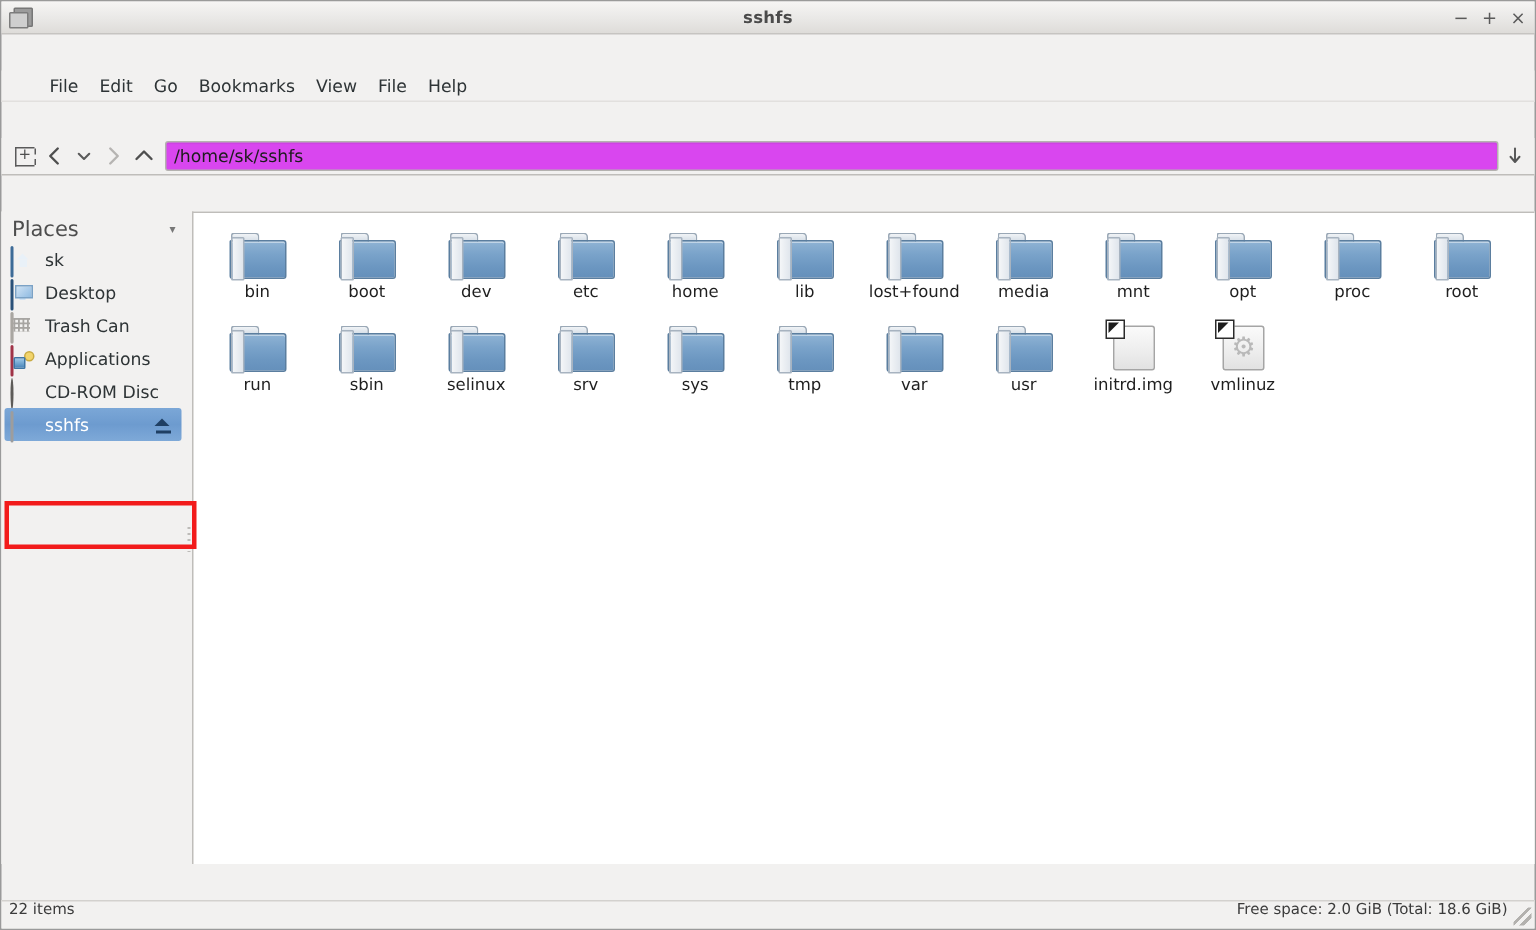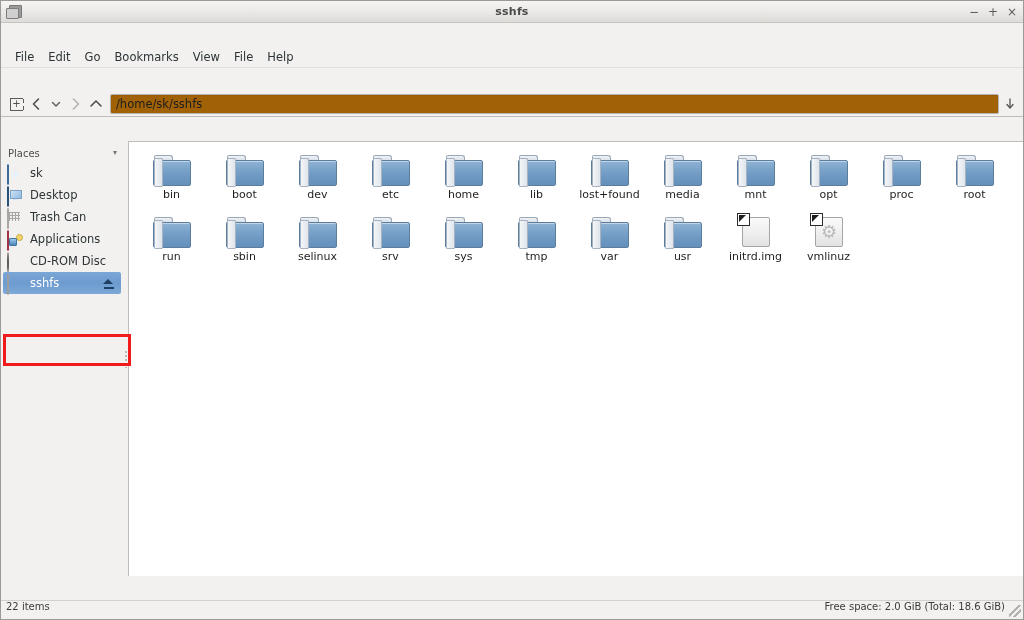--- a/index.html
+++ b/index.html
@@ -79,21 +79,21 @@
     cursor: default;
   }
 
   
   .menubar {
     height: 20px;
     flex: 0 0 20px;
     background: #f2f1f0;
     display: flex;
     align-items: center;
-    padding-left: 7px;
+    padding-left: 25px;
     border-bottom: 1px solid #e2e0de;
   }
   .menu-item {
     font-size: 11.5px;
     color: #2e3436;
     padding: 2px 7px 3px 7px;
     cursor: default;
     border-radius: 2px;
   }
 
@@ -139,21 +139,21 @@
     position: absolute;
     right: -1.4px; bottom: 0;
     width: 1.4px; height: 4px;
     background: #5a5a5a;
   }
 
   .path-entry {
     flex: 1 1 auto;
     height: 18px;
     margin: 0 2px 0 4px;
-    background: #a16207;
+    background: #d946ef;
     border: 1px solid #b4b2af;
     border-radius: 2px;
     display: flex;
     align-items: center;
     padding: 0 5px;
     box-shadow: inset 0 1px 1px rgba(0,0,0,0.06);
   }
   .path-text {
     font-size: 11.5px;
     color: #1c1c1c;
@@ -183,21 +183,21 @@
     position: relative;
     padding-top: 3px;
   }
   .places-header {
     display: flex;
     align-items: center;
     height: 18px;
     padding: 0 6px 0 7px;
   }
   .places-label {
-    font-size: 10px;
+    font-size: 14px;
     color: #4d4d4d;
   }
   .places-chevron {
     margin-left: auto;
     font-size: 8px;
     color: #777;
     line-height: 1;
   }
   .place-row {
     height: 22px;

